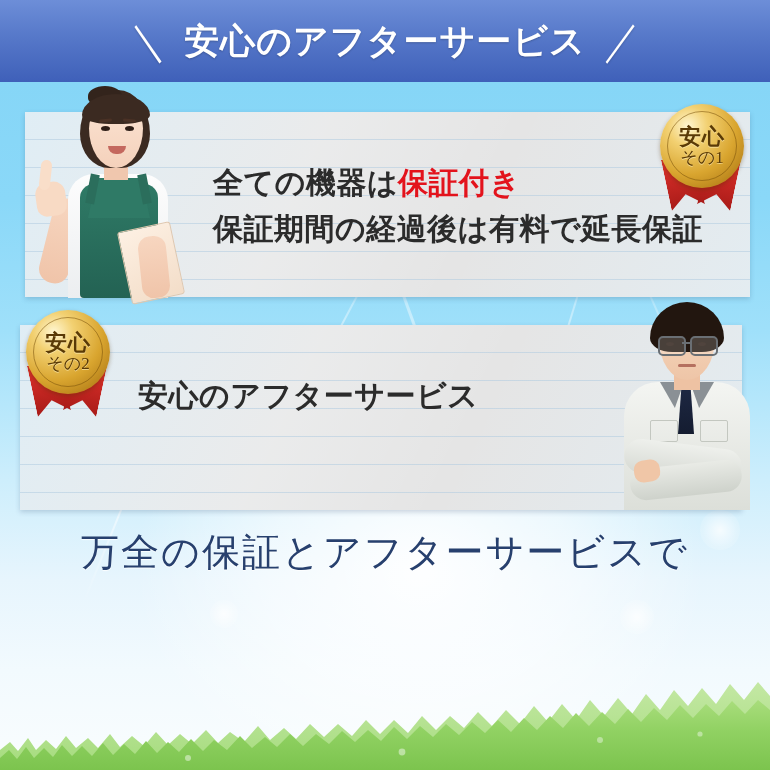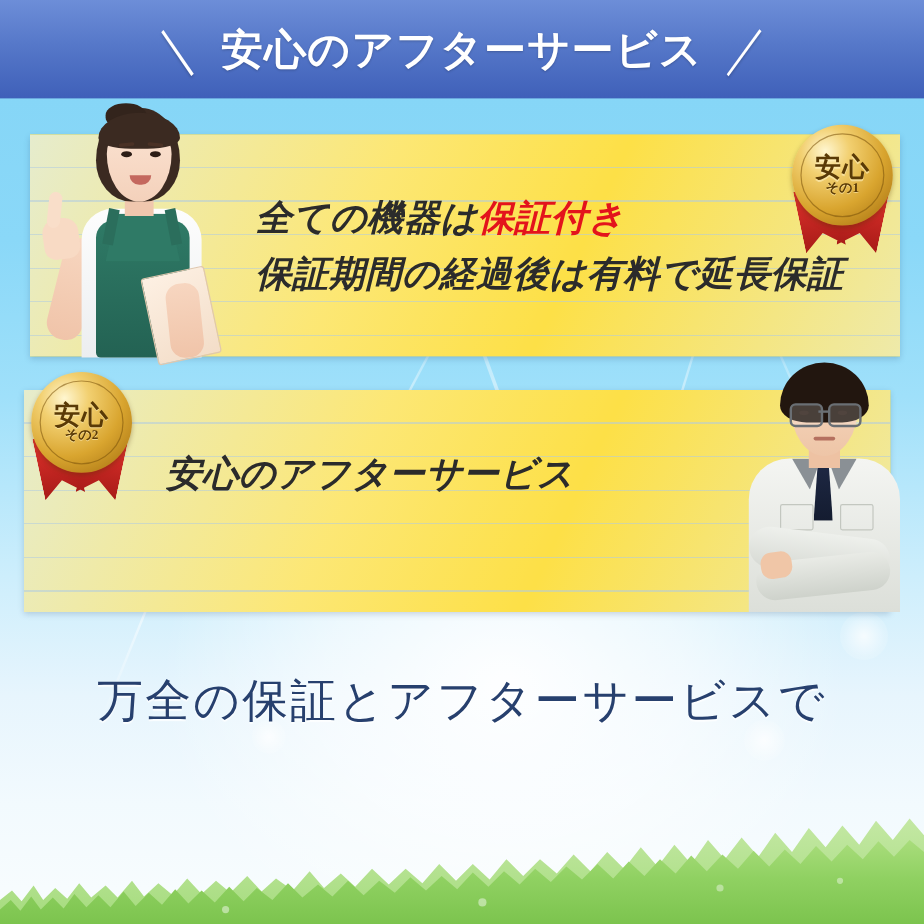--- a/index.html
+++ b/index.html
@@ -90,24 +90,23 @@
     font-size: 36px;
     font-weight: 300;
     line-height: 1;
     transform: scaleY(1.25);
     text-shadow: 0 1px 2px rgba(0,0,0,0.2);
   }
 
   
   .card {
     position: absolute;
-    background: #fde047;
+    background: #e5e5e5;
     box-shadow: 0 2px 5px rgba(40,70,110,0.22);
     overflow: hidden;
-    font-style: italic;
   }
   .card .rules {
     position: absolute;
     left: 0; top: 0; right: 0; bottom: 0;
     background-image: repeating-linear-gradient(
         180deg,
         rgba(183,206,226,0.0) 0px,
         rgba(183,206,226,0.0) 27px,
         rgba(176,203,224,0.55) 27px,
         rgba(176,203,224,0.55) 28px);
@@ -301,30 +300,30 @@
     align-items: center; justify-content: center;
     gap: 1px;
   }
   .medal-top {
     color: #5a3a06; font-size: 22px; font-weight: bold;
     font-family: "Liberation Serif", "DejaVu Serif", serif;
     letter-spacing: 1px; line-height: 1;
     text-shadow: 0 1px 0 rgba(255,240,190,0.6);
   }
   .medal-bottom {
-    color: #5a3a06; font-size: 11px; font-weight: bold;
+    color: #5a3a06; font-size: 17px; font-weight: normal;
     font-family: "Liberation Serif", "DejaVu Serif", serif;
     line-height: 1;
     text-shadow: 0 1px 0 rgba(255,240,190,0.6);
   }
 
   
   .closing {
     position: absolute;
-    left: 0; top: 559px; width: 770px;
+    left: 0; top: 526px; width: 770px;
     z-index: 5;
     text-align: center;
     font-family: "Liberation Serif", "DejaVu Serif", serif;
     color: #27406e;
     font-size: 38px;
     line-height: 1.42;
     letter-spacing: 2px;
     text-shadow: 0 1px 1px rgba(255,255,255,0.85);
   }
   .closing div { white-space: nowrap; }

